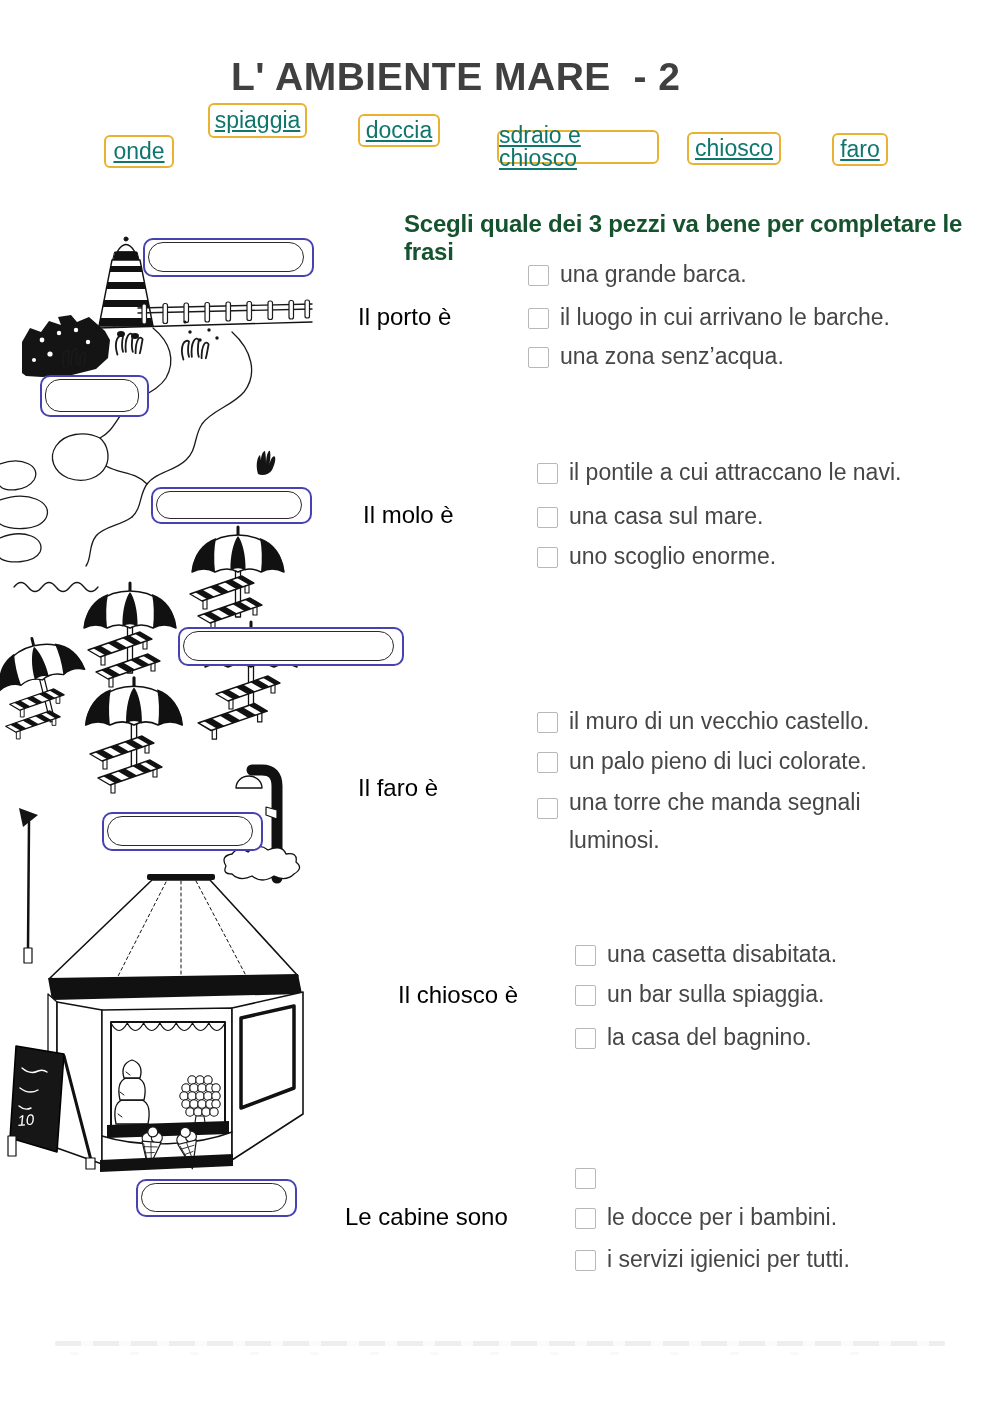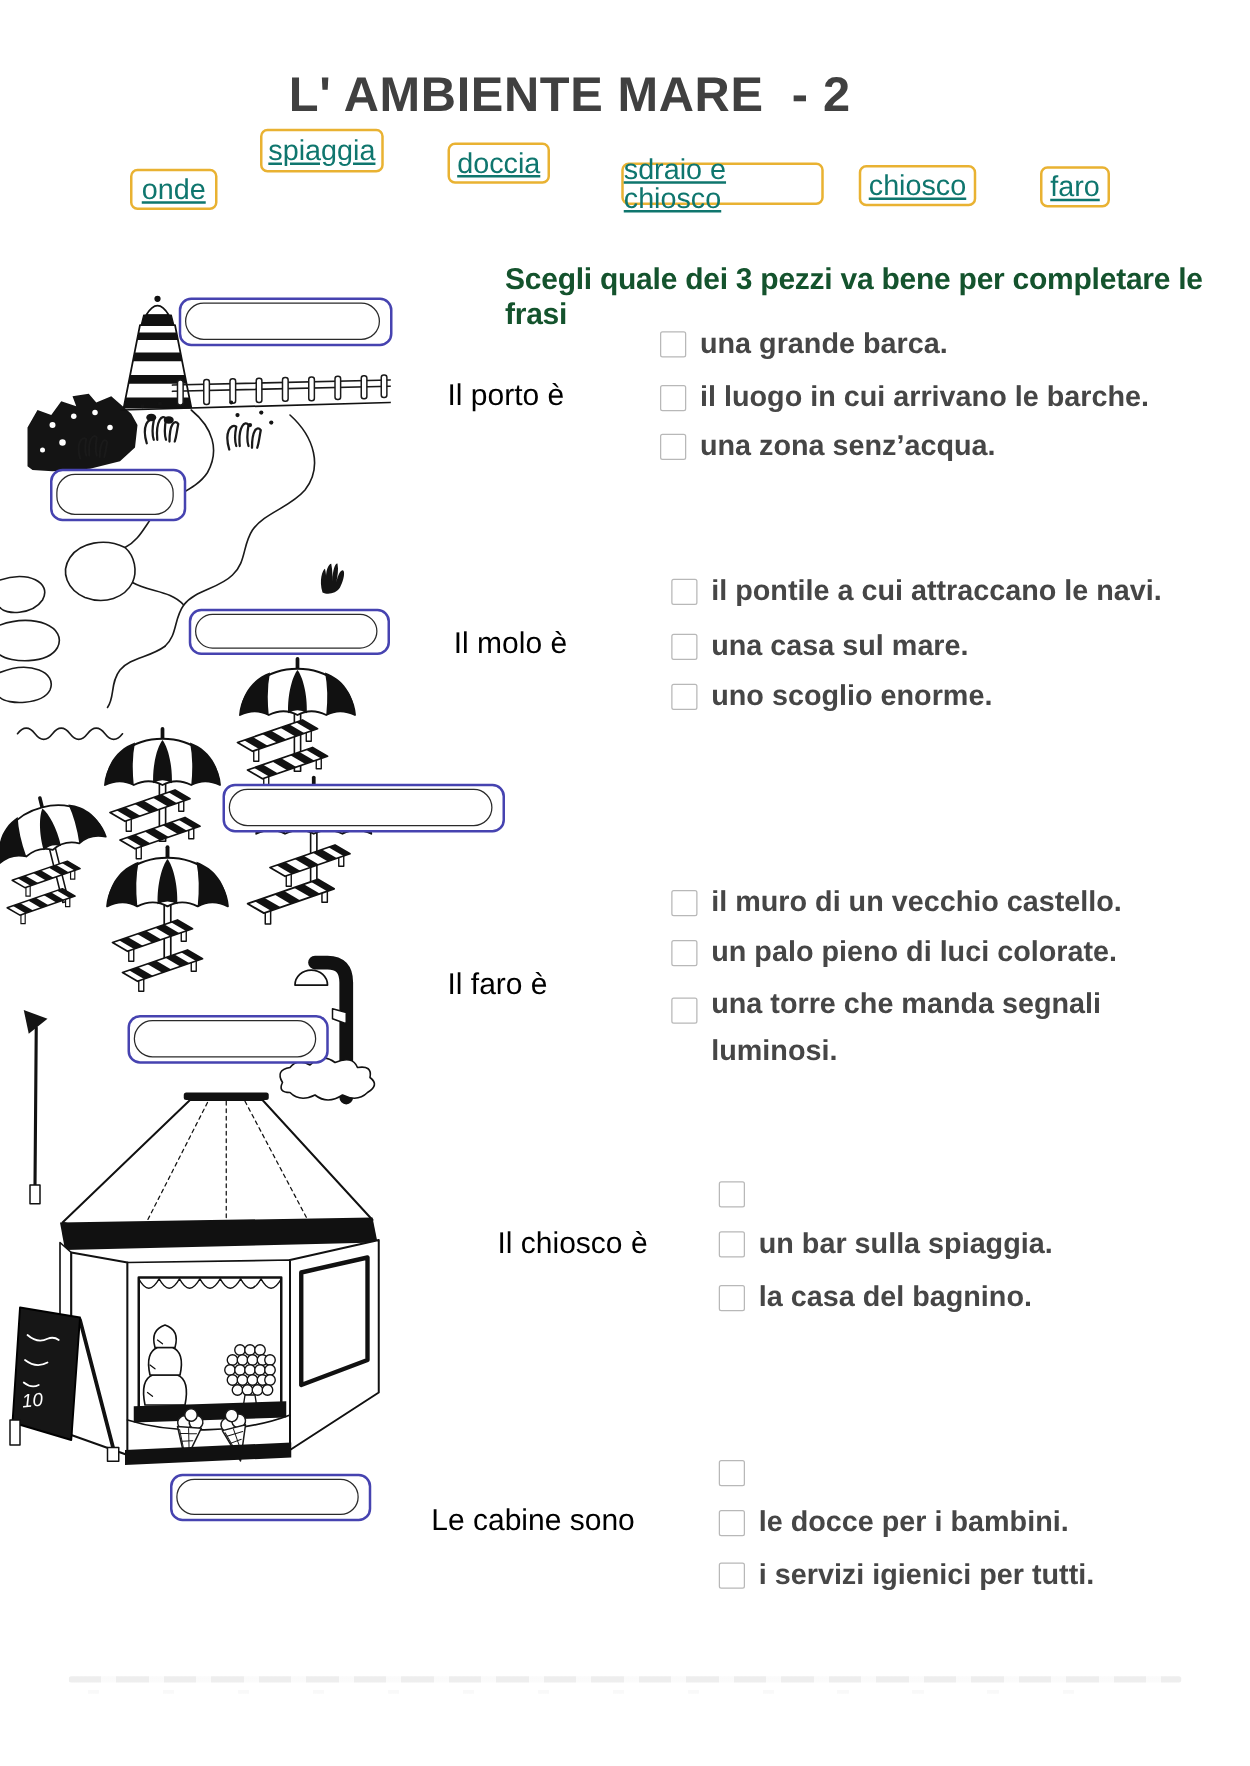--- a/index.html
+++ b/index.html
@@ -29,21 +29,21 @@
   .answer-inner{position:absolute;left:3px;right:8px;top:2px;bottom:3px;
                 border:1.6px solid #2a2a2a;border-radius:15px;font-size:22px;color:#333;}
   .ab-1{left:143px;top:238px;width:167px;height:35px;}
   .ab-2{left:40px;top:375px;width:105px;height:38px;}
   .ab-3{left:151px;top:487px;width:157px;height:33px;}
   .ab-4{left:178px;top:627px;width:222px;height:35px;}
   .ab-5{left:102px;top:812px;width:157px;height:35px;}
   .ab-6{left:136px;top:1179px;width:157px;height:34px;}
 
   .stem{position:absolute;font-size:24px;color:#000000;white-space:nowrap;}
-  .opt{position:absolute;display:flex;align-items:flex-start;font-weight:bold;}
+  .opt{position:absolute;display:flex;align-items:flex-start;}
   .cb{width:19px;height:19px;border:1.5px solid #b8b8b8;border-radius:2px;background:#fff;
       flex:none;margin-top:4px;}
   .opt-label{margin-left:11px;font-size:23px;line-height:27px;color:#464646;white-space:nowrap;}
   .opt.wrap .opt-label{width:336px;line-height:38px;margin-top:-6px;white-space:normal;}
   .opt.wrap .cb{margin-top:9px;}
 
   .remnant{position:absolute;left:55px;top:1341px;width:890px;height:5px;border-radius:2px;
            background:repeating-linear-gradient(90deg,#ebebeb 0 26px,#fafafa 26px 38px);opacity:.85;}
   .remnant2{position:absolute;left:70px;top:1352px;width:840px;height:3px;
             background:repeating-linear-gradient(90deg,#f3f3f3 0 9px,#fff 9px 60px);opacity:.5;}
@@ -337,20 +337,21 @@
     <div class="opt wrap" style="left:537px;top:789px">
       <span class="cb"></span>
       <span class="opt-label">una torre che manda segnali luminosi.</span>
     </div>
   </div>
 
   <div>
     <div class="stem" style="left:398px;top:981px">Il chiosco è</div>
     <div class="opt" style="left:575px;top:941px">
       <span class="cb"></span>
+      <span class="opt-label">una casetta disabitata.</span>
     </div>
     <div class="opt" style="left:575px;top:981px">
       <span class="cb"></span>
       <span class="opt-label">un bar sulla spiaggia.</span>
     </div>
     <div class="opt" style="left:575px;top:1024px">
       <span class="cb"></span>
       <span class="opt-label">la casa del bagnino.</span>
     </div>
   </div>

